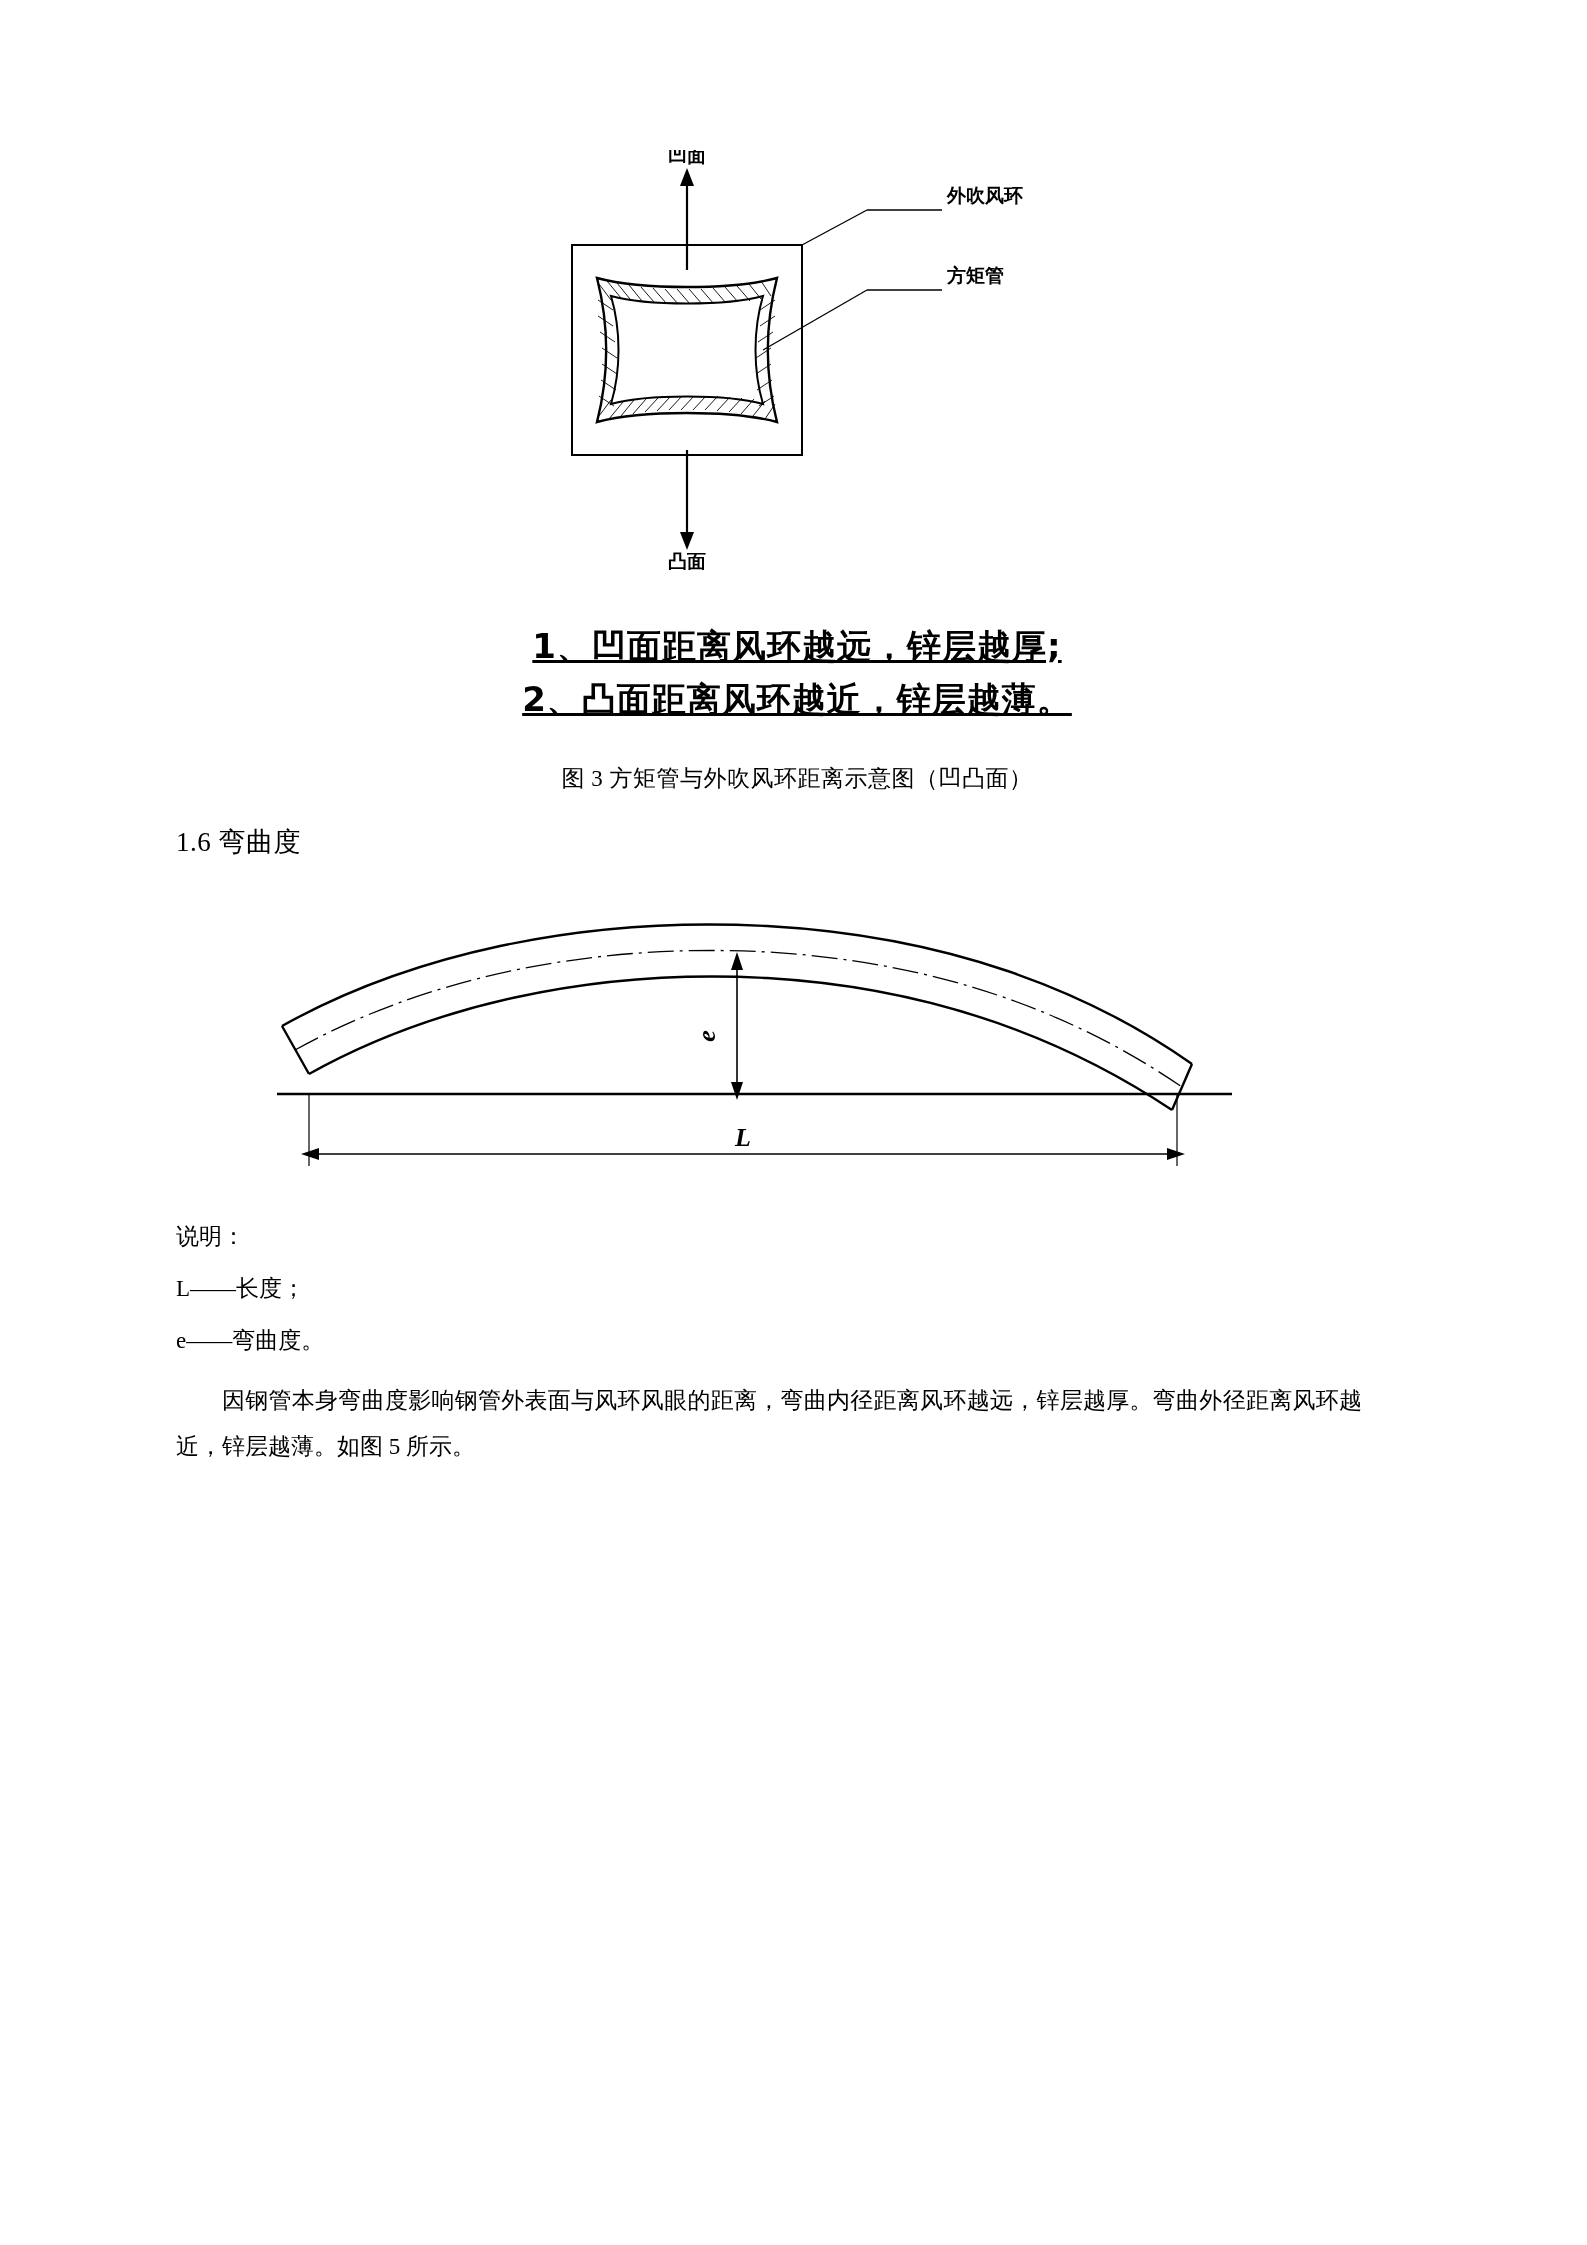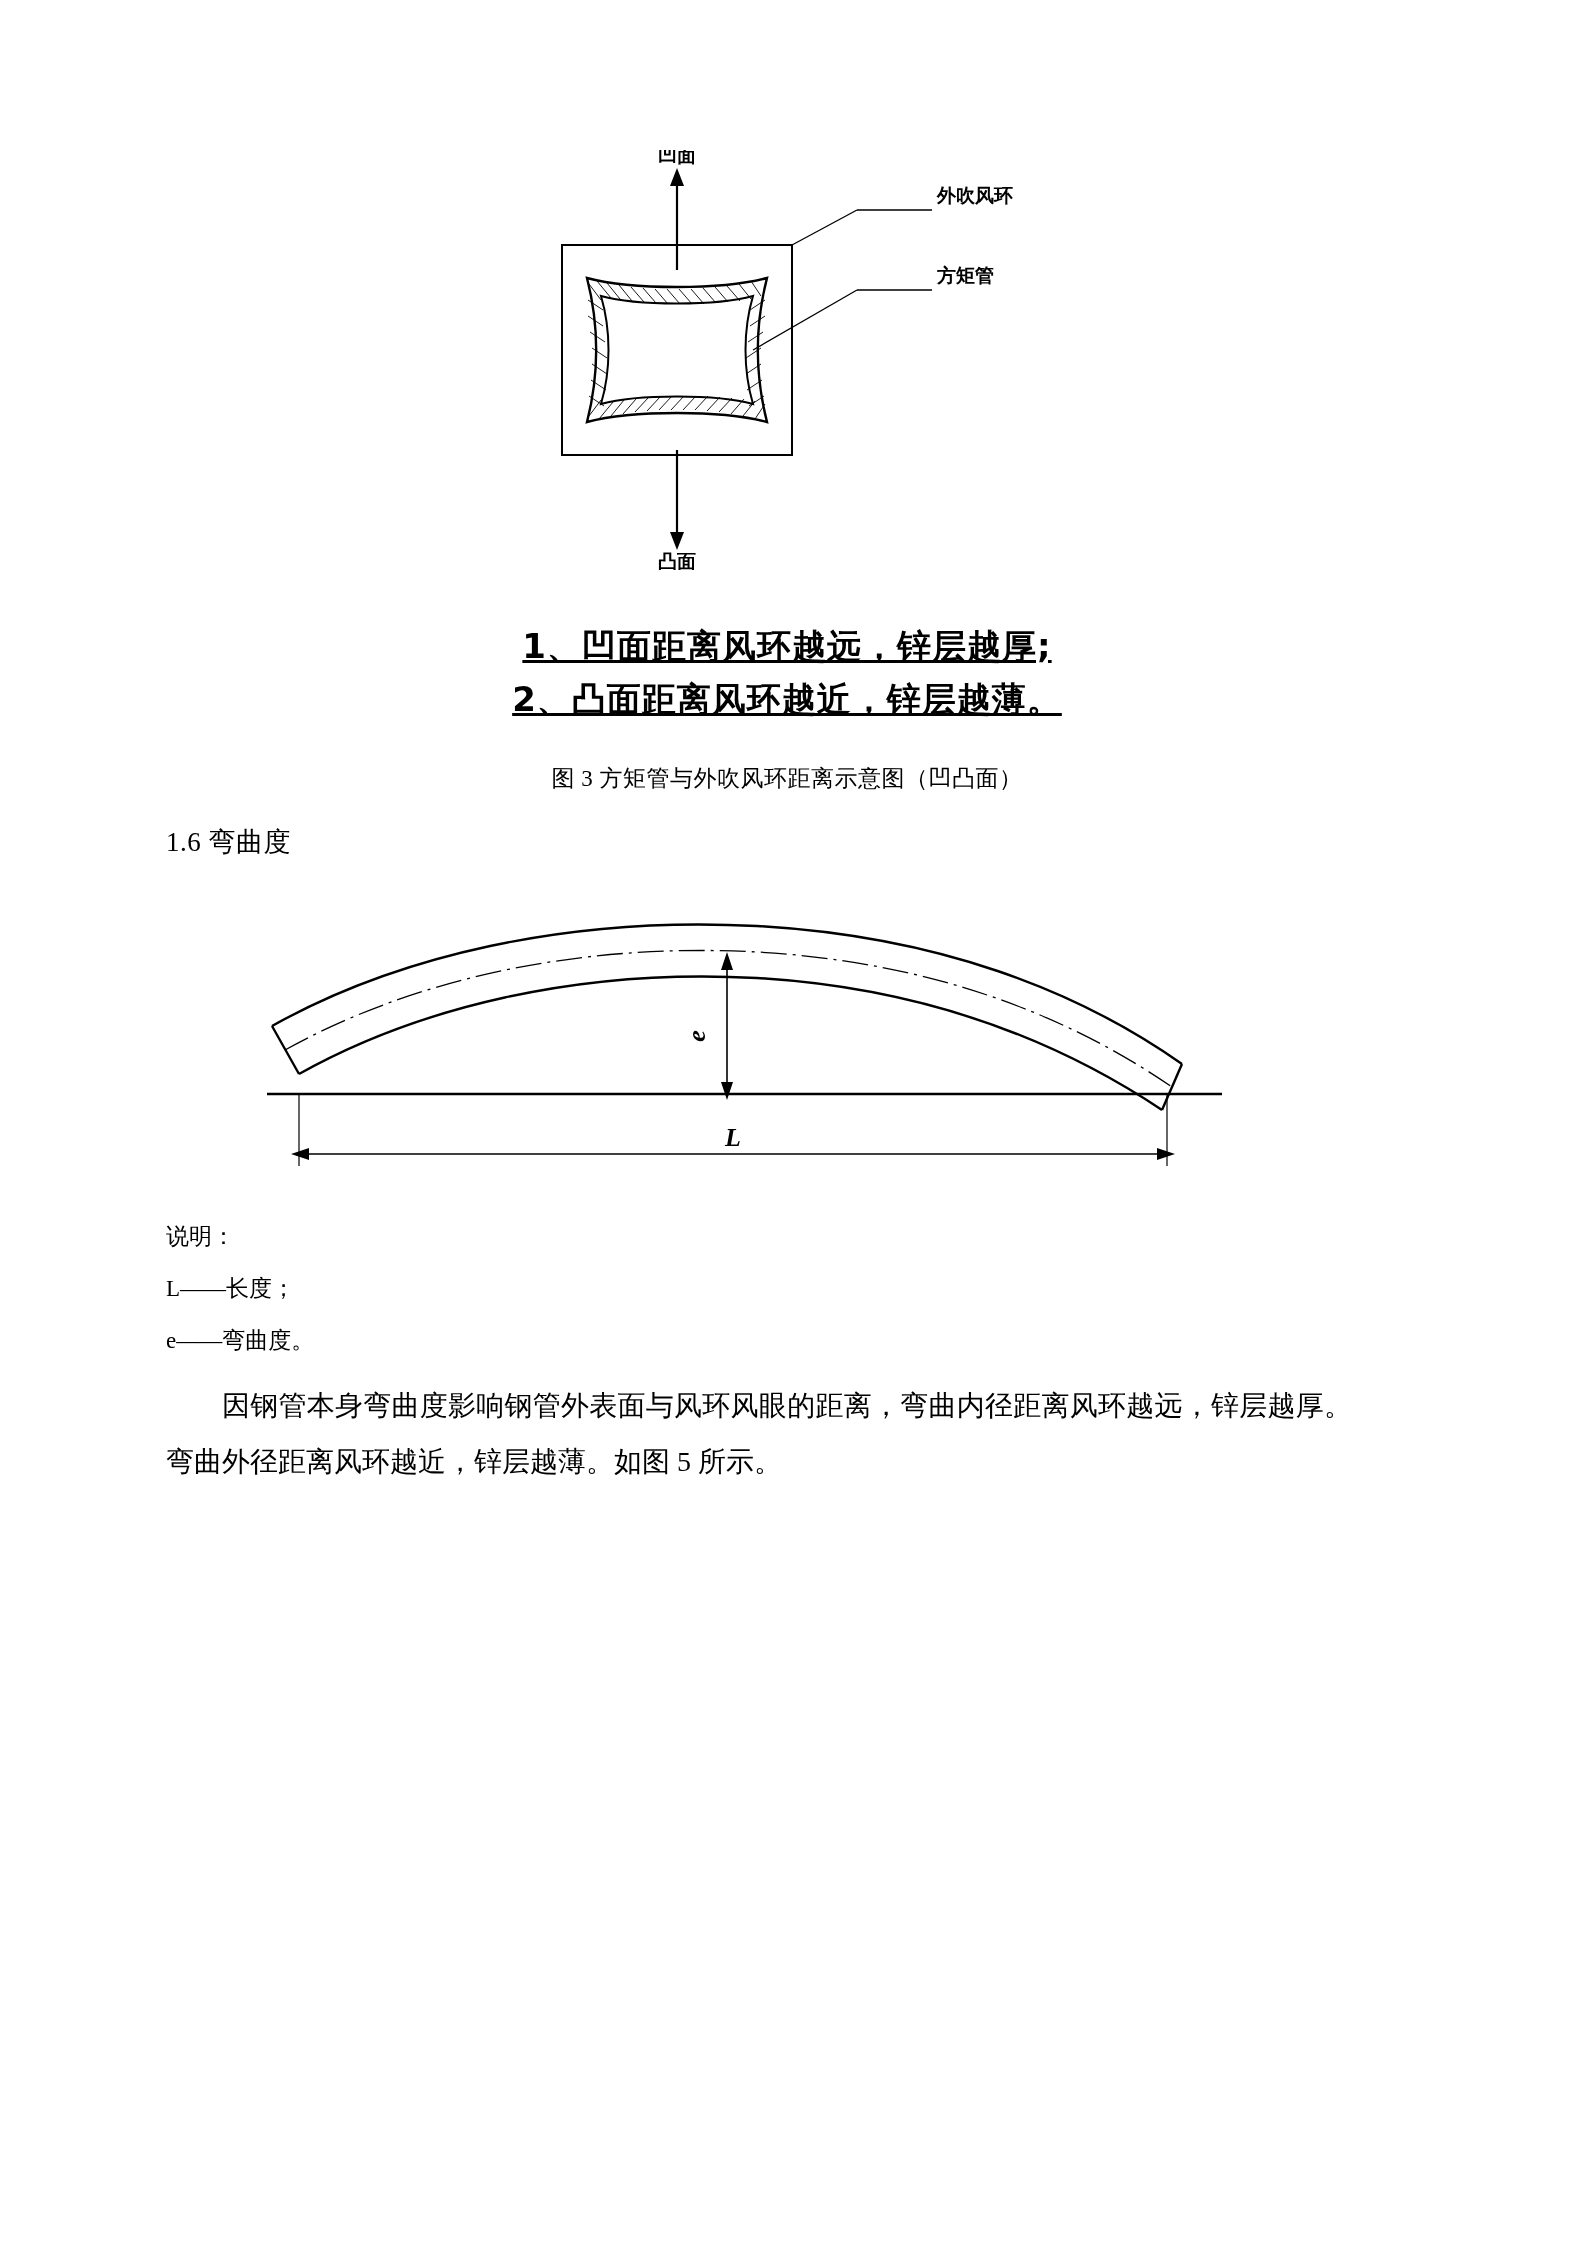--- a/index.html
+++ b/index.html
@@ -17,21 +17,21 @@
   }
   .page {
     position: absolute;
     left: 0; top: 0;
     width: 1587px;
     height: 2245px;
     padding: 0;
   }
   .content {
     position: absolute;
-    left: 222px;
+    left: 232px;
     top: 0;
     width: 1130px;
   }
 
   
   .fig3-wrap {
     position: relative;
     margin-top: 150px;
     height: 430px;
   }
@@ -89,21 +89,21 @@
   }
 
   .legend {
     margin-left: -56px;
     font-size: 23px;
     line-height: 2.0;
   }
   .legend div { margin-top: 6px; }
 
   .tail {
-    font-size: 28px;
+    font-size: 23px;
     line-height: 2.0;
     margin: 14px 0 0 -56px;
     text-align: justify;
     text-justify: inter-ideograph;
   }
 
   .lbl {
     font-family: "DejaVu Sans", "Liberation Sans", sans-serif;
     font-size: 19px;
     font-weight: bold;

